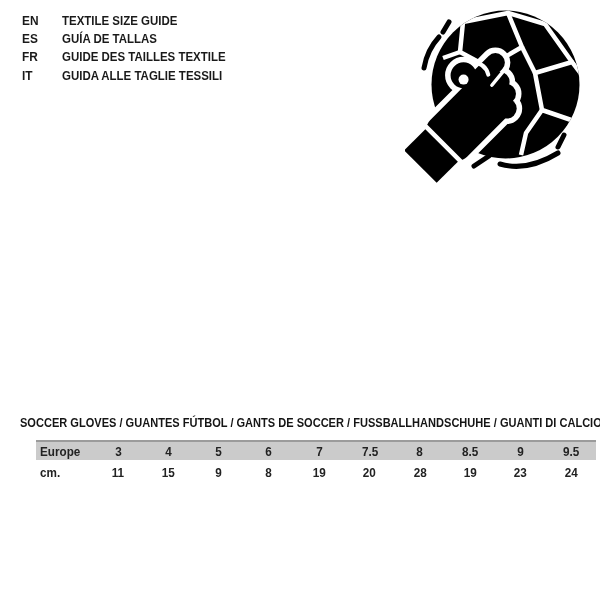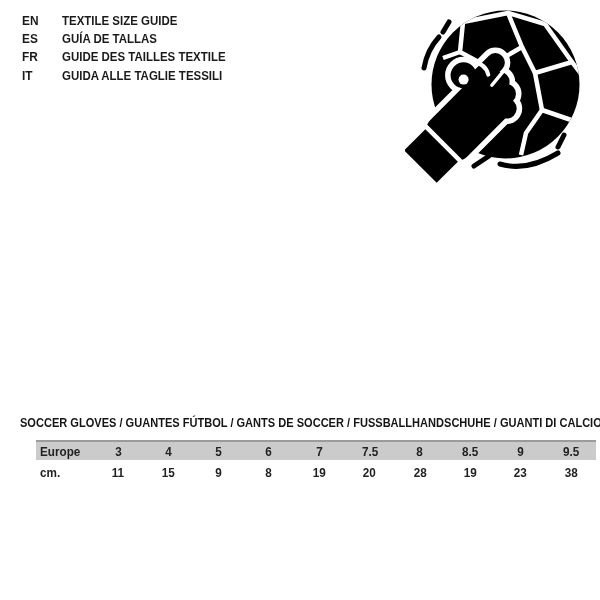--- a/index.html
+++ b/index.html
@@ -161,16 +161,16 @@
       <td><span class="cond-l">cm.</span></td>
       <td><span class="cond-c">11</span></td>
       <td><span class="cond-c">15</span></td>
       <td><span class="cond-c">9</span></td>
       <td><span class="cond-c">8</span></td>
       <td><span class="cond-c">19</span></td>
       <td><span class="cond-c">20</span></td>
       <td><span class="cond-c">28</span></td>
       <td><span class="cond-c">19</span></td>
       <td><span class="cond-c">23</span></td>
-      <td><span class="cond-c">38</span></td>
+      <td><span class="cond-c">24</span></td>
     </tr>
   </tbody>
 </table>
 
 </body></html>

